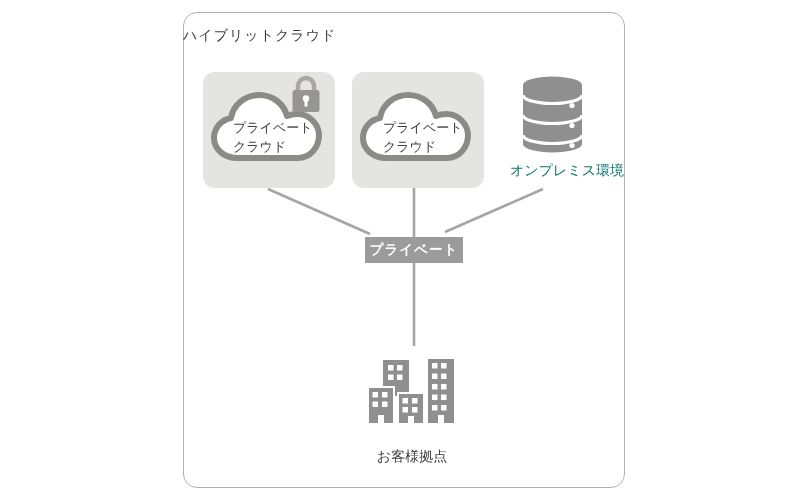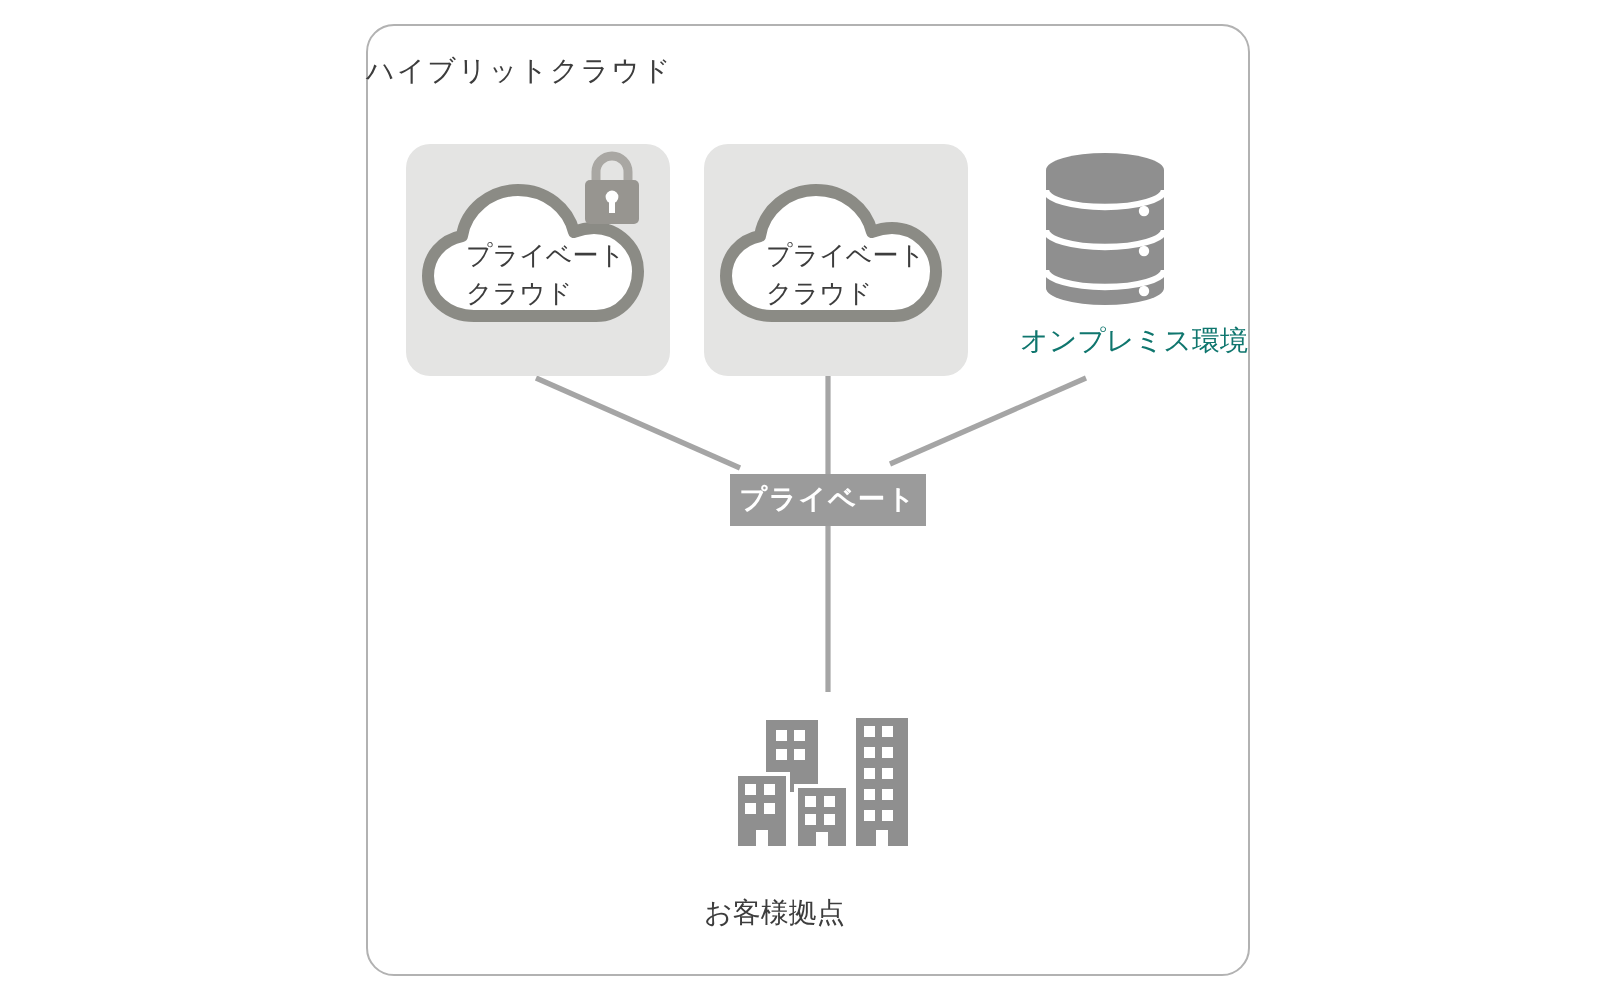--- a/index.html
+++ b/index.html
@@ -15,21 +15,21 @@
   .cloud-node.public{left:352px;}
   .cloud-svg{position:absolute;left:4px;top:16px;}
   .cloud-label{position:absolute;left:30px;top:46px;font-size:13px;line-height:19px;color:#3d3d3d;}
   .cloud-label span{display:block;}
   .lock-svg{position:absolute;left:84px;top:2px;}
   .db-svg{position:absolute;left:522px;top:76px;}
   .db-label{position:absolute;left:504px;top:162px;width:126px;text-align:center;font-size:14px;color:#0f766e;}
   .core-box{position:absolute;left:365px;top:237px;width:98px;height:26px;background:#9b9b9b;
          color:#ffffff;font-size:13.5px;font-weight:bold;text-align:center;line-height:26px;letter-spacing:1px;}
   .bld-svg{position:absolute;left:366px;top:356px;}
-  .customer-label{position:absolute;left:352px;top:448px;width:120px;font-size:14px;color:#3d3d3d;}
+  .customer-label{position:absolute;left:352px;top:448px;width:120px;text-align:center;font-size:14px;color:#3d3d3d;}
 </style>
 </head>
 <body>
 
 <div class="stage">
 
   <div class="frame"></div>
   <div class="frame-title">ハイブリットクラウド</div>
 
   <svg class="connectors" viewBox="0 0 809 500">

